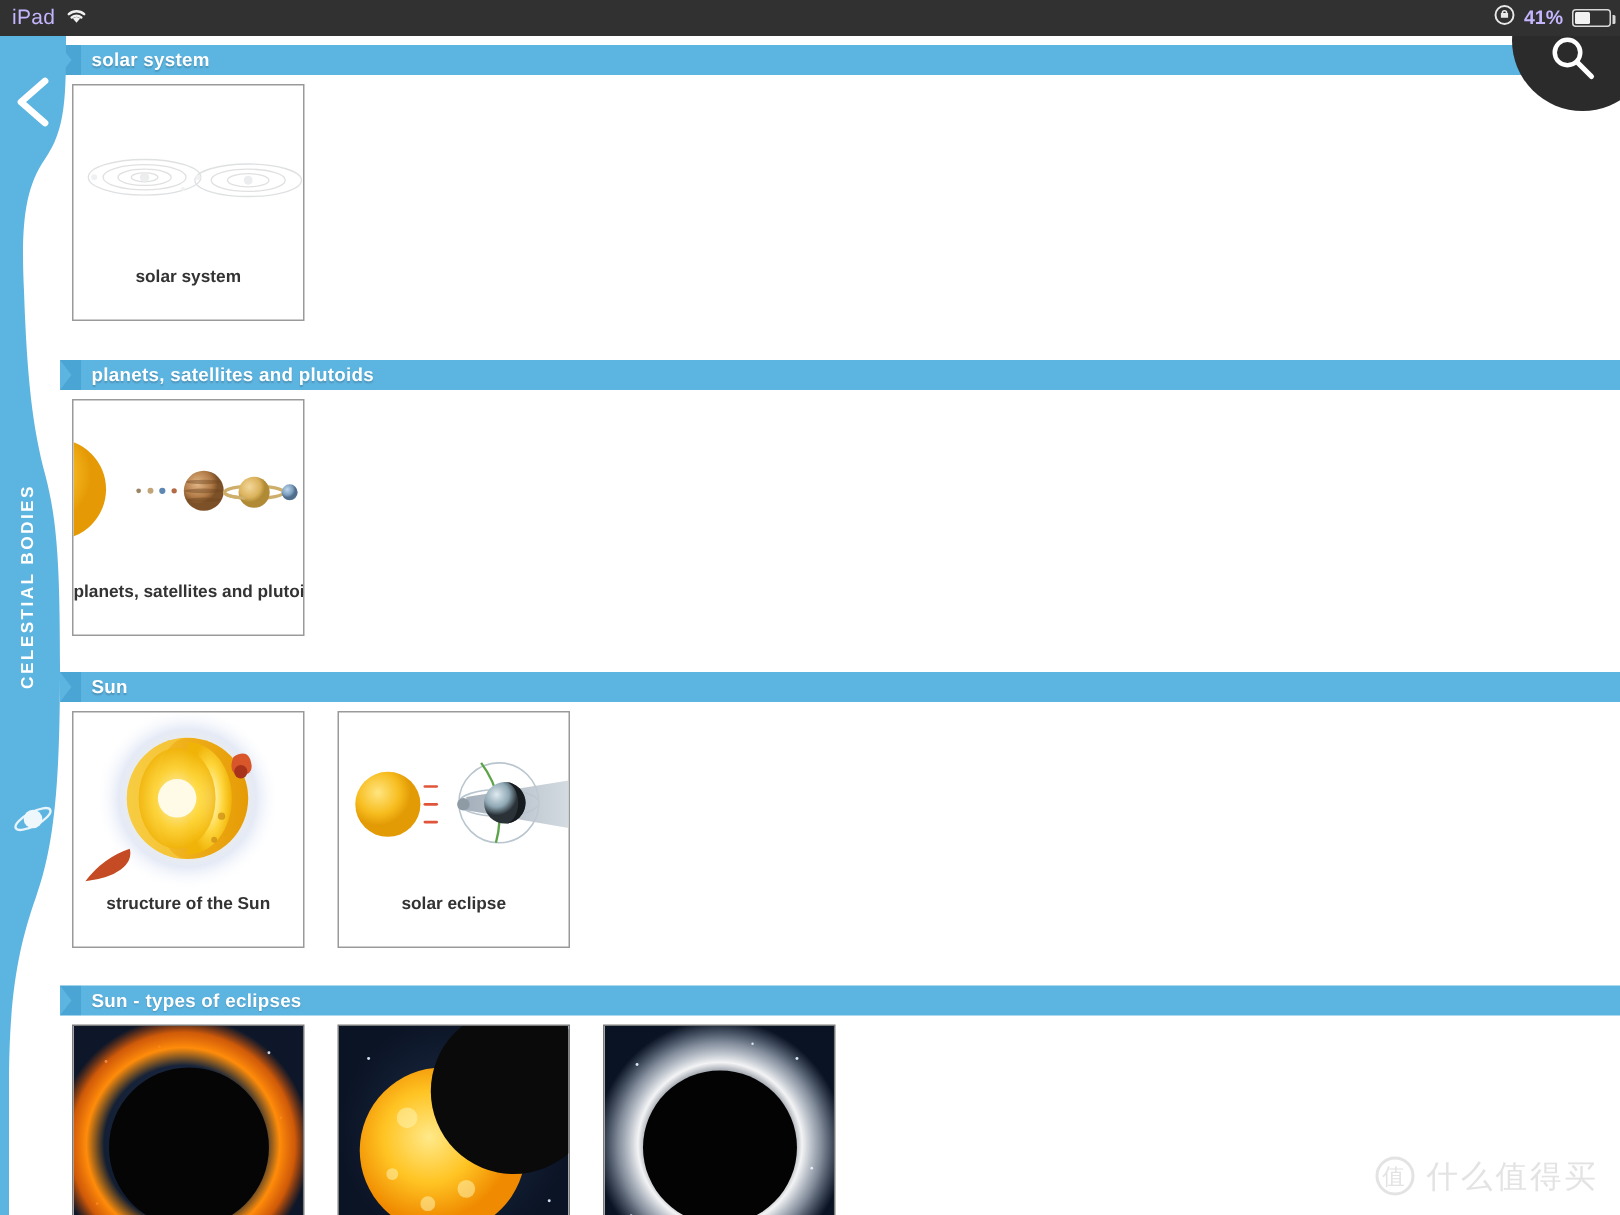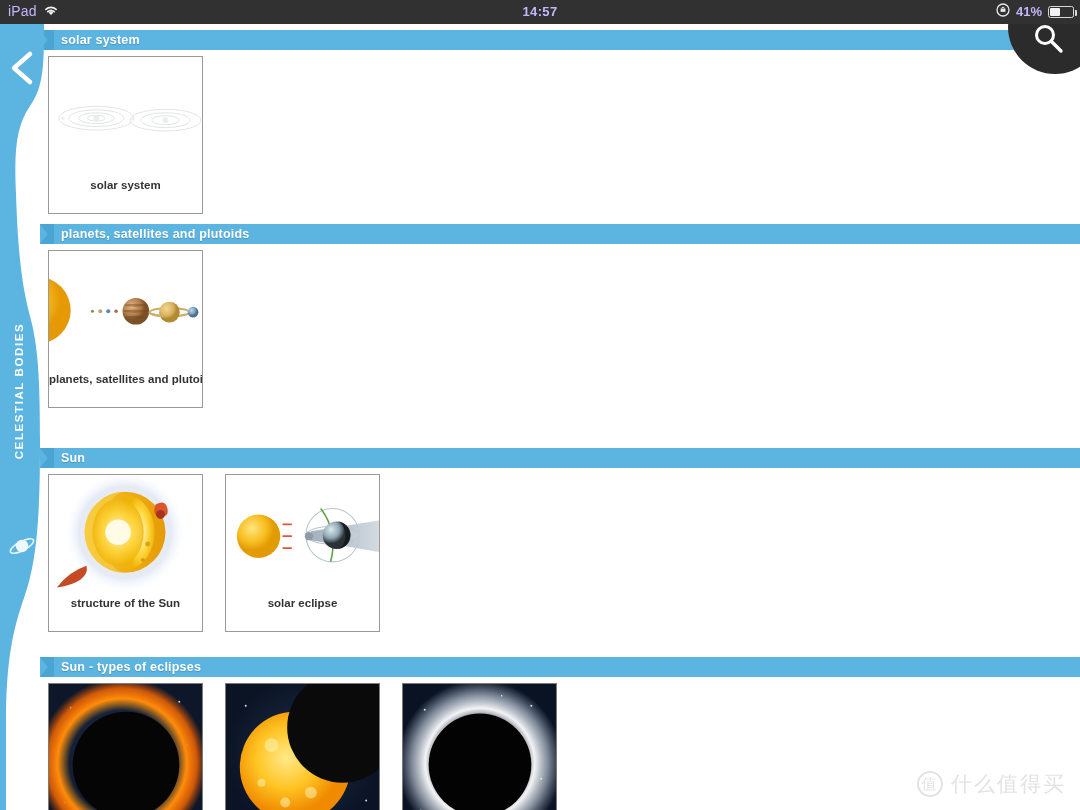--- a/index.html
+++ b/index.html
@@ -126,21 +126,20 @@
       <span class="sb-name">iPad</span>
       <span>
         <svg width="16" height="12" viewBox="0 0 16 12">
           <path d="M8 11.2 L5.6 8.3 a3.7 3.7 0 0 1 4.8 0 Z" fill="#f0f0f0"></path>
           <path d="M2.9 5.4 a7.6 7.6 0 0 1 10.2 0" stroke="#f0f0f0" stroke-width="1.7" fill="none" stroke-linecap="round"></path>
           <path d="M4.8 7.6 a5 5 0 0 1 6.4 0" stroke="#f0f0f0" stroke-width="1.7" fill="none" stroke-linecap="round"></path>
         </svg>
       </span>
     </div>
 
-    <div class="sb-center">14:57</div>
 
     <div class="sb-right">
       <span>
         <svg width="14" height="14" viewBox="0 0 14 14">
           <circle cx="7" cy="7" r="6" stroke="#e8e8e8" stroke-width="1.3" fill="none"></circle>
           <path d="M4.6 5.6 h4.8 v3.3 h-4.8 z" fill="#e8e8e8"></path>
           <path d="M5.6 5.6 a1.4 1.4 0 0 1 2.8 0" stroke="#e8e8e8" stroke-width="1" fill="none"></path>
         </svg>
       </span>
       <span class="sb-batt-txt">41%</span>
@@ -177,21 +176,21 @@
               <circle cx="84" cy="62" r="1.8" fill="#c6cbd0"></circle>
               <circle cx="74" cy="70" r="1.4" fill="#c6cbd0"></circle>
             </svg>
           </div>
           <div class="cap">solar system</div>
         </div>
 
       </div>
     </div>
 
-    <div class="section" style="top:200px;">
+    <div class="section" style="top:216px;">
       <div class="sec-head">
         <span class="notch"></span>
         <span class="lbl">planets, satellites and plutoids</span>
       </div>
       <div class="cards">
 
         <div class="card">
           <div class="thumb">
             <svg class="art-planets" viewBox="0 0 155 124">
               <defs>

